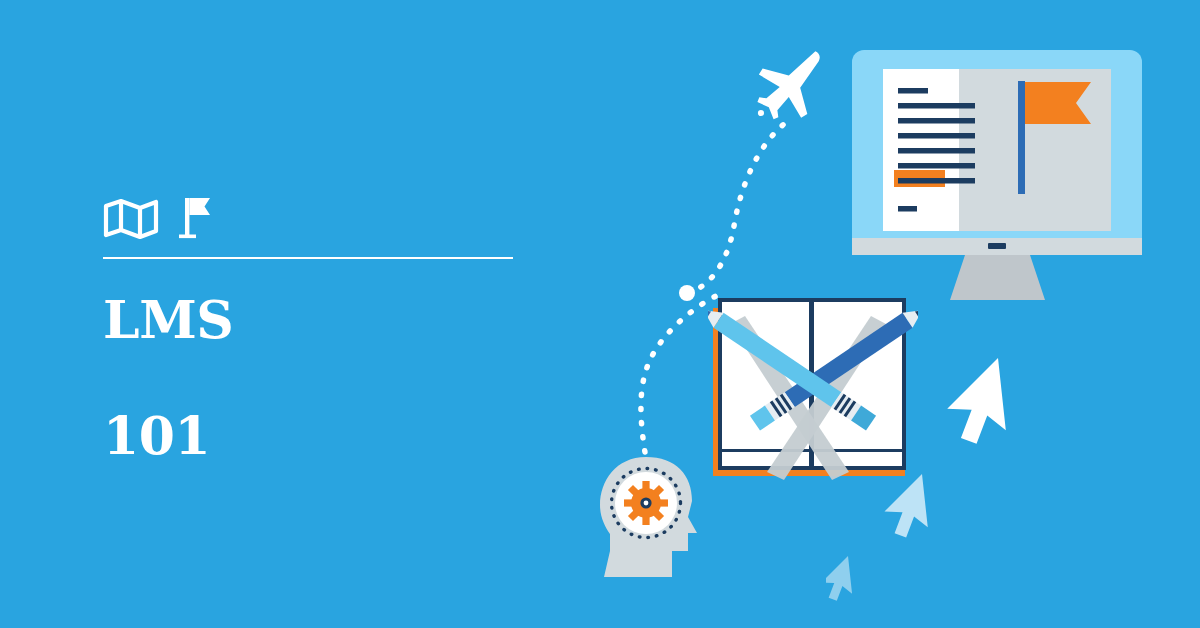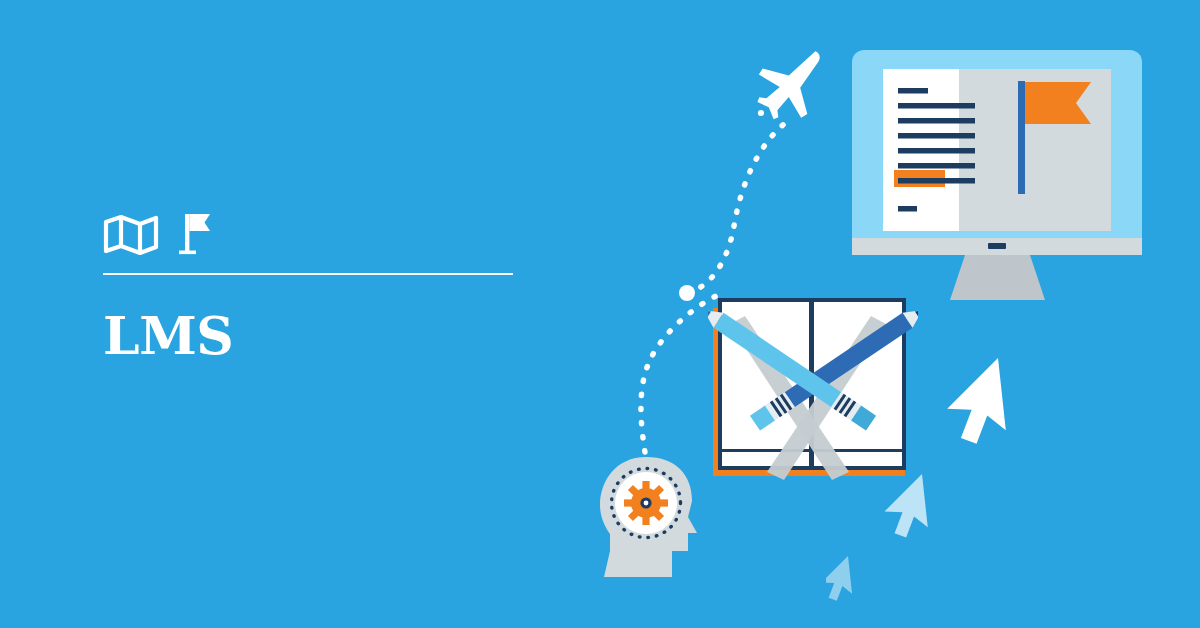--- a/index.html
+++ b/index.html
@@ -19,21 +19,21 @@
     width: 1200px;
     height: 628px;
     background: #29A4E0;
     overflow: hidden;
   }
 
   
   .text-block {
     position: absolute;
     left: 103px;
-    top: 208px;
+    top: 192px;
     width: 440px;
   }
 
   .icon-row {
     height: 48px;
     display: flex;
     align-items: flex-end;
     gap: 18px;
   }
   .icon-row svg { display: block; }
@@ -101,21 +101,21 @@
             <rect x="2" y="38.5" width="17" height="3.6"></rect>
             <path d="M12.4 2 L33 2 L27.5 10.5 L33 19 L12.4 19 Z"></path>
           </g>
         </svg>
       </span>
 
     </div>
 
     <div class="rule"></div>
 
-    <h1 class="headline"><span>LMS</span><br><br></h1>
+    <h1 class="headline"><span>LMS</span><br><br><span>101</span></h1>
   </div>
 
   <div class="art">
 
     <div class="layer" id="dotted-path">
       <svg width="200" height="390" viewBox="0 0 200 390" aria-hidden="true">
         <path d="M62 380 C 52 330, 48 290, 62 260 C 76 230, 108 206, 128 196" fill="none" stroke="#FFFFFF" stroke-width="5.5" stroke-linecap="round" stroke-dasharray="1.2 13"></path>
         <path d="M100 193 C 124 186, 140 160, 146 126 C 153 84, 170 46, 196 24" fill="none" stroke="#FFFFFF" stroke-width="5.5" stroke-linecap="round" stroke-dasharray="1.2 13"></path>
         <circle cx="99" cy="193" r="8" fill="#FFFFFF"></circle>
       </svg>

